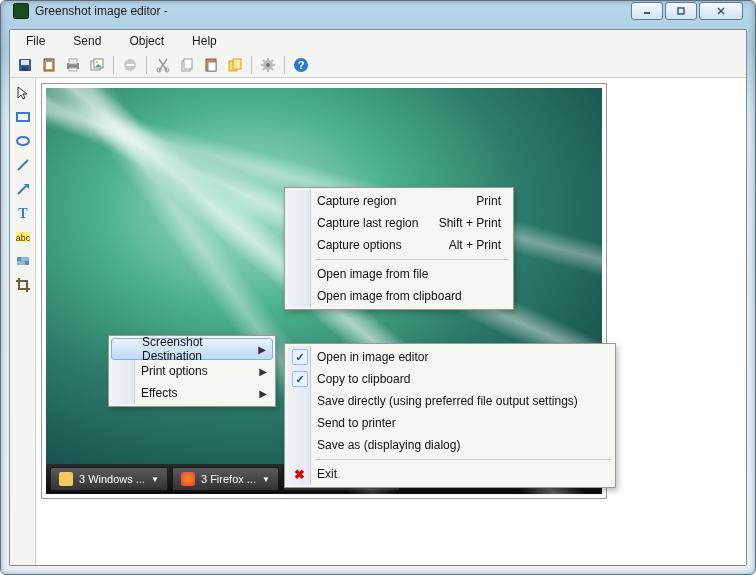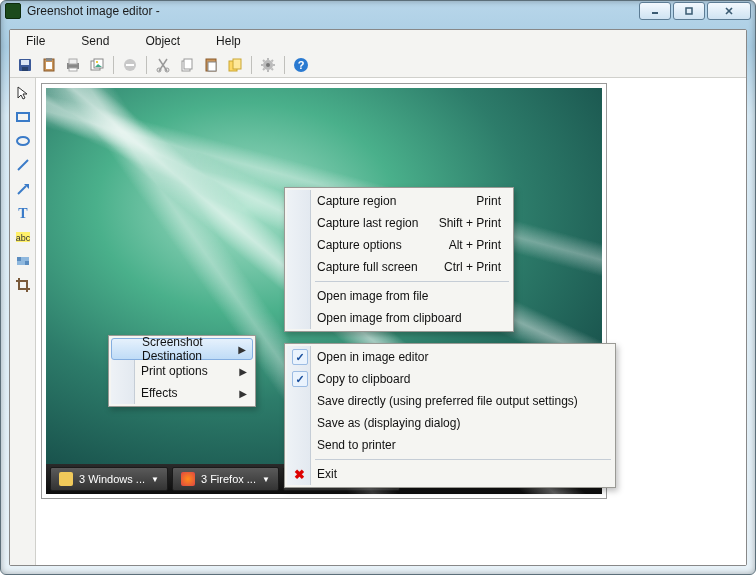--- a/index.html
+++ b/index.html
@@ -5,39 +5,39 @@
   * { box-sizing: border-box; }
   html, body { margin:0; padding:0; width:756px; height:575px; font-family: "Segoe UI", Tahoma, sans-serif; font-size:12px; overflow:hidden; }
   .outer-window {
     position:relative; width:756px; height:575px;
     background: linear-gradient(180deg,#b8d6ea 0%, #a9cde3 8%, #d6e9f4 20%, #e8f2f8 100%);
     border:1px solid #5c6f7a;
     border-radius:6px;
     box-shadow:0 0 6px rgba(0,0,0,.3) inset;
   }
   .titlebar {
-    height:19px; display:flex; align-items:center; padding:0 4px;
+    height:19px; display:flex; align-items:center; padding:0 12px;
     color:#1a1a1a; font-size:12px;
   }
   .titlebar .app-icon { width:16px; height:16px; background:#1c4a1c; border:1px solid #0d2b0d; margin-right:6px; border-radius:2px;}
   .titlebar .spacer { flex:1; }
   .win-btn {
     width:32px; height:18px; margin-left:2px; border:1px solid #5c7c94; border-radius:3px;
     background:linear-gradient(180deg,#f3f9fe,#cfe3f2);
     display:flex; align-items:center; justify-content:center; font-size:10px; color:#3a5b72;
   }
   .win-btn.close { width:44px; background:linear-gradient(180deg,#f3f9fe,#cfe3f2); color:#3a5b72;}
   .win-btn svg { width:10px; height:10px; }
   .client {
     position:absolute; left:8px; top:28px; right:8px; bottom:8px;
     background:#f6f6f4; border:1px solid #888; border-radius:2px;
     display:flex; flex-direction:column;
   }
   .menubar {
-    height:22px; display:flex; align-items:center; padding:0 6px; gap:16px; background:#f4f4f2;
+    height:22px; display:flex; align-items:center; padding:0 6px; gap:8px; background:#f4f4f2;
   }
   .menubar .menu-item { padding:3px 10px; border-radius:3px; color:#1a1a1a;}
   .toolbar {
     height:26px; display:flex; align-items:center; padding:0 4px; gap:2px; background:#f4f4f2;
     border-bottom:1px solid #d0d0cc;
   }
   .tool-btn { width:22px; height:22px; display:flex; align-items:center; justify-content:center; border-radius:2px;}
   .tool-sep { width:1px; height:18px; background:#c0c0bc; margin:0 3px;}
   
   .ic { display:block; }
@@ -100,21 +100,21 @@
   .ctx-row.with-shortcut{ padding-right:10px;}
   .ctx-row .label{ flex:1; color:#111;}
   .ctx-row .shortcut{ color:#111; margin-left:18px;}
   .ctx-row.hl{ background:linear-gradient(180deg,#e6f1fc,#bfdcf7); border:1px solid #84aee0; border-radius:3px; }
   .ctx-row .sub-arrow{ position:absolute; right:6px; top:50%; transform:translateY(-50%); font-size:10px; color:#333;}
   .ctx-sep{ height:1px; margin:3px 2px 3px 28px; background:#c5cdd6; position:relative;}
   .ctx .check{ position:absolute; left:5px; top:50%; transform:translateY(-50%); width:16px; height:16px; display:flex; align-items:center; justify-content:center; color:#1a4f9c; font-weight:bold; border:1px solid #9cbce3; background:#eaf3fd; border-radius:2px; font-size:11px;}
   .ctx .xico{ position:absolute; left:7px; top:50%; transform:translateY(-50%); color:#d00; font-weight:bold; font-size:13px;}
 
   
-  #menu-a { left:72px; top:257px; width:148px; }
+  #menu-a { left:72px; top:257px; width:168px; }
   #menu-b { left:248px; top:109px; width:230px; }
   #menu-c { left:248px; top:265px; width:332px; }
 
 </style>
 </head>
 <body>
 
 <div class="outer-window">
   <div class="titlebar">
     <div class="app-icon"></div>
@@ -356,24 +356,20 @@
             <span class="shortcut">Print</span>
           </div>
           <div class="ctx-row with-shortcut">
             <span class="label">Capture last region</span>
             <span class="shortcut">Shift + Print</span>
           </div>
           <div class="ctx-row with-shortcut">
             <span class="label">Capture options</span>
             <span class="shortcut">Alt + Print</span>
           </div>
-          <div class="ctx-row with-shortcut">
-            <span class="label">Capture full screen</span>
-            <span class="shortcut">Ctrl + Print</span>
-          </div>
           <div class="ctx-sep"></div>
           <div class="ctx-row">
             <span class="label">Open image from file</span>
           </div>
           <div class="ctx-row">
             <span class="label">Open image from clipboard</span>
           </div>
         </div>
 
         <div id="menu-c" class="ctx">
@@ -383,24 +379,24 @@
             <span class="label">Open in image editor</span>
           </div>
           <div class="ctx-row">
             <span class="check">✓</span>
             <span class="label">Copy to clipboard</span>
           </div>
           <div class="ctx-row">
             <span class="label">Save directly (using preferred file output settings)</span>
           </div>
           <div class="ctx-row">
+            <span class="label">Send to printer</span>
+          </div>
+          <div class="ctx-row">
             <span class="label">Save as (displaying dialog)</span>
-          </div>
-          <div class="ctx-row">
-            <span class="label">Send to printer</span>
           </div>
           <div class="ctx-sep"></div>
           <div class="ctx-row">
             <span class="xico">✖</span>
             <span class="label">Exit</span>
           </div>
         </div>
 
       </div>
     </div>

